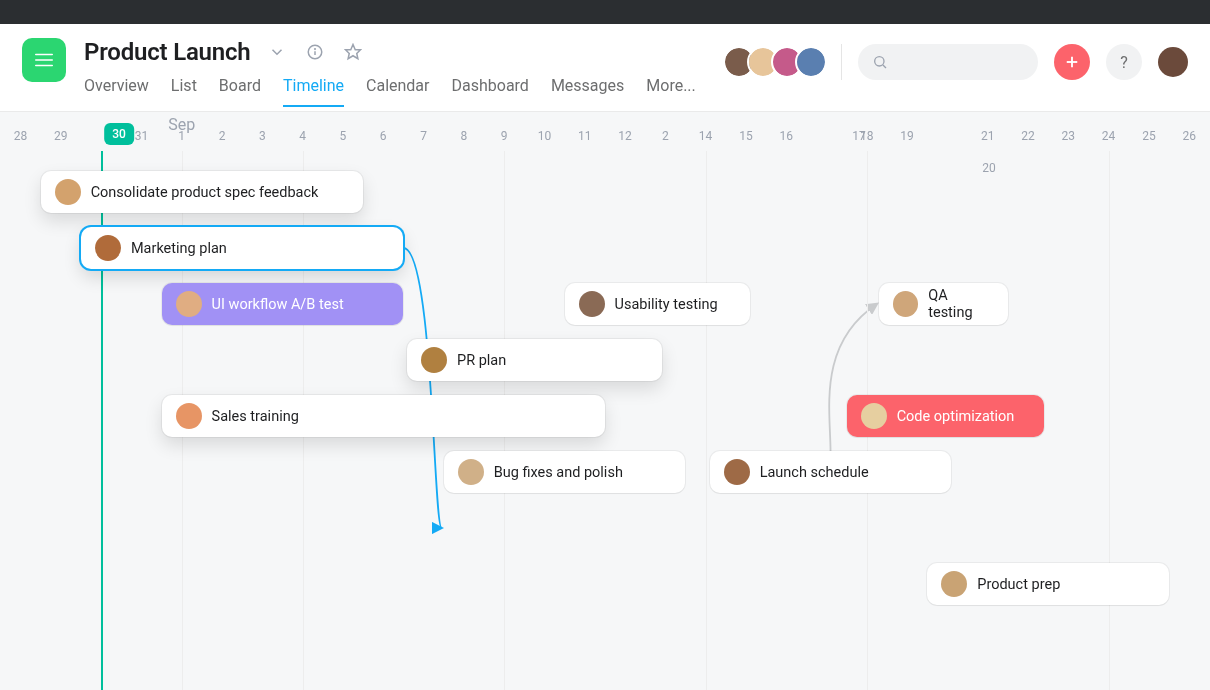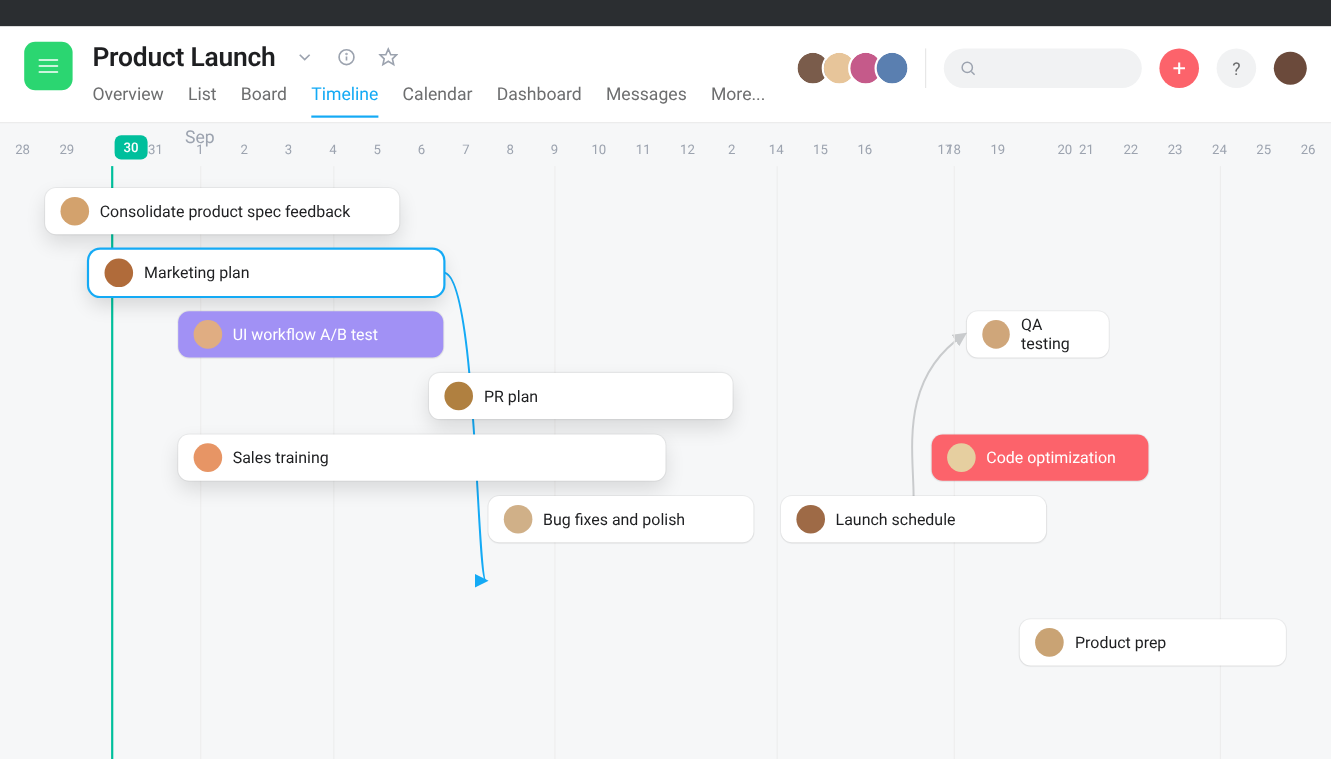--- a/index.html
+++ b/index.html
@@ -202,21 +202,21 @@
       <div class="day" style="left: 544.4px;">10</div>
       <div class="day" style="left: 584.7px;">11</div>
       <div class="day" style="left: 625px;">12</div>
       <div class="day" style="left: 665.3px;">2</div>
       <div class="day" style="left: 705.6px;">14</div>
       <div class="day" style="left: 745.9px;">15</div>
       <div class="day" style="left: 786.2px;">16</div>
       <div class="day" style="left: 859px;">17</div>
       <div class="day" style="left: 866.8px;">18</div>
       <div class="day" style="left: 907.1px;">19</div>
-      <div class="day" style="left: 968px;">20</div>
+      <div class="day" style="left: 989px; margin-top: 32px;">20</div>
       <div class="day" style="left: 987.7px;">21</div>
       <div class="day" style="left: 1028px;">22</div>
       <div class="day" style="left: 1068.3px;">23</div>
       <div class="day" style="left: 1108.6px;">24</div>
       <div class="day" style="left: 1148.9px;">25</div>
       <div class="day" style="left: 1189.2px;">26</div>
     </div>
   <svg class="dep-path" id="deps-svg" viewBox="0 0 1210 579">
       <defs>
         <marker id="arrow0" viewBox="0 0 10 10" refX="8" refY="5" markerWidth="7" markerHeight="7" orient="auto-start-reverse">
@@ -241,25 +241,29 @@
       <span>Consolidate product spec feedback</span>
     </div>
     <div class="chip sel" style="left: 80.95px; width: 322.4px; top: 116px;">
       <div class="avatar" style="background: rgb(176, 107, 58);"></div>
       <span>Marketing plan</span>
     </div>
     <div class="chip purple" style="left: 161.55px; width: 241.8px; top: 172px;">
       <div class="avatar" style="background: rgb(224, 173, 130);"></div>
       <span>UI workflow A/B test</span>
     </div>
+    <div class="chip" style="left: 564.55px; width: 185.38px; top: 172px;">
+      <div class="avatar" style="background: rgb(138, 106, 85);"></div>
+      <span>Usability testing</span>
+    </div>
     <div class="chip" style="left: 878.89px; width: 128.96px; top: 172px;">
       <div class="avatar" style="background: rgb(207, 166, 122);"></div>
       <span>QA testing</span>
     </div>
-    <div class="chip big-shadow" style="left: 390px; width: 276px; top: 228px;">
+    <div class="chip big-shadow" style="left: 407px; width: 255px; top: 228px;">
       <div class="avatar" style="background: rgb(176, 128, 64);"></div>
       <span>PR plan</span>
     </div>
     <div class="chip big-shadow" style="left: 161.55px; width: 443.3px; top: 284px;">
       <div class="avatar" style="background: rgb(231, 149, 101);"></div>
       <span>Sales training</span>
     </div>
     <div class="chip red" style="left: 846.65px; width: 197.47px; top: 284px;">
       <div class="avatar" style="background: rgb(230, 207, 160);"></div>
       <span>Code optimization</span>

